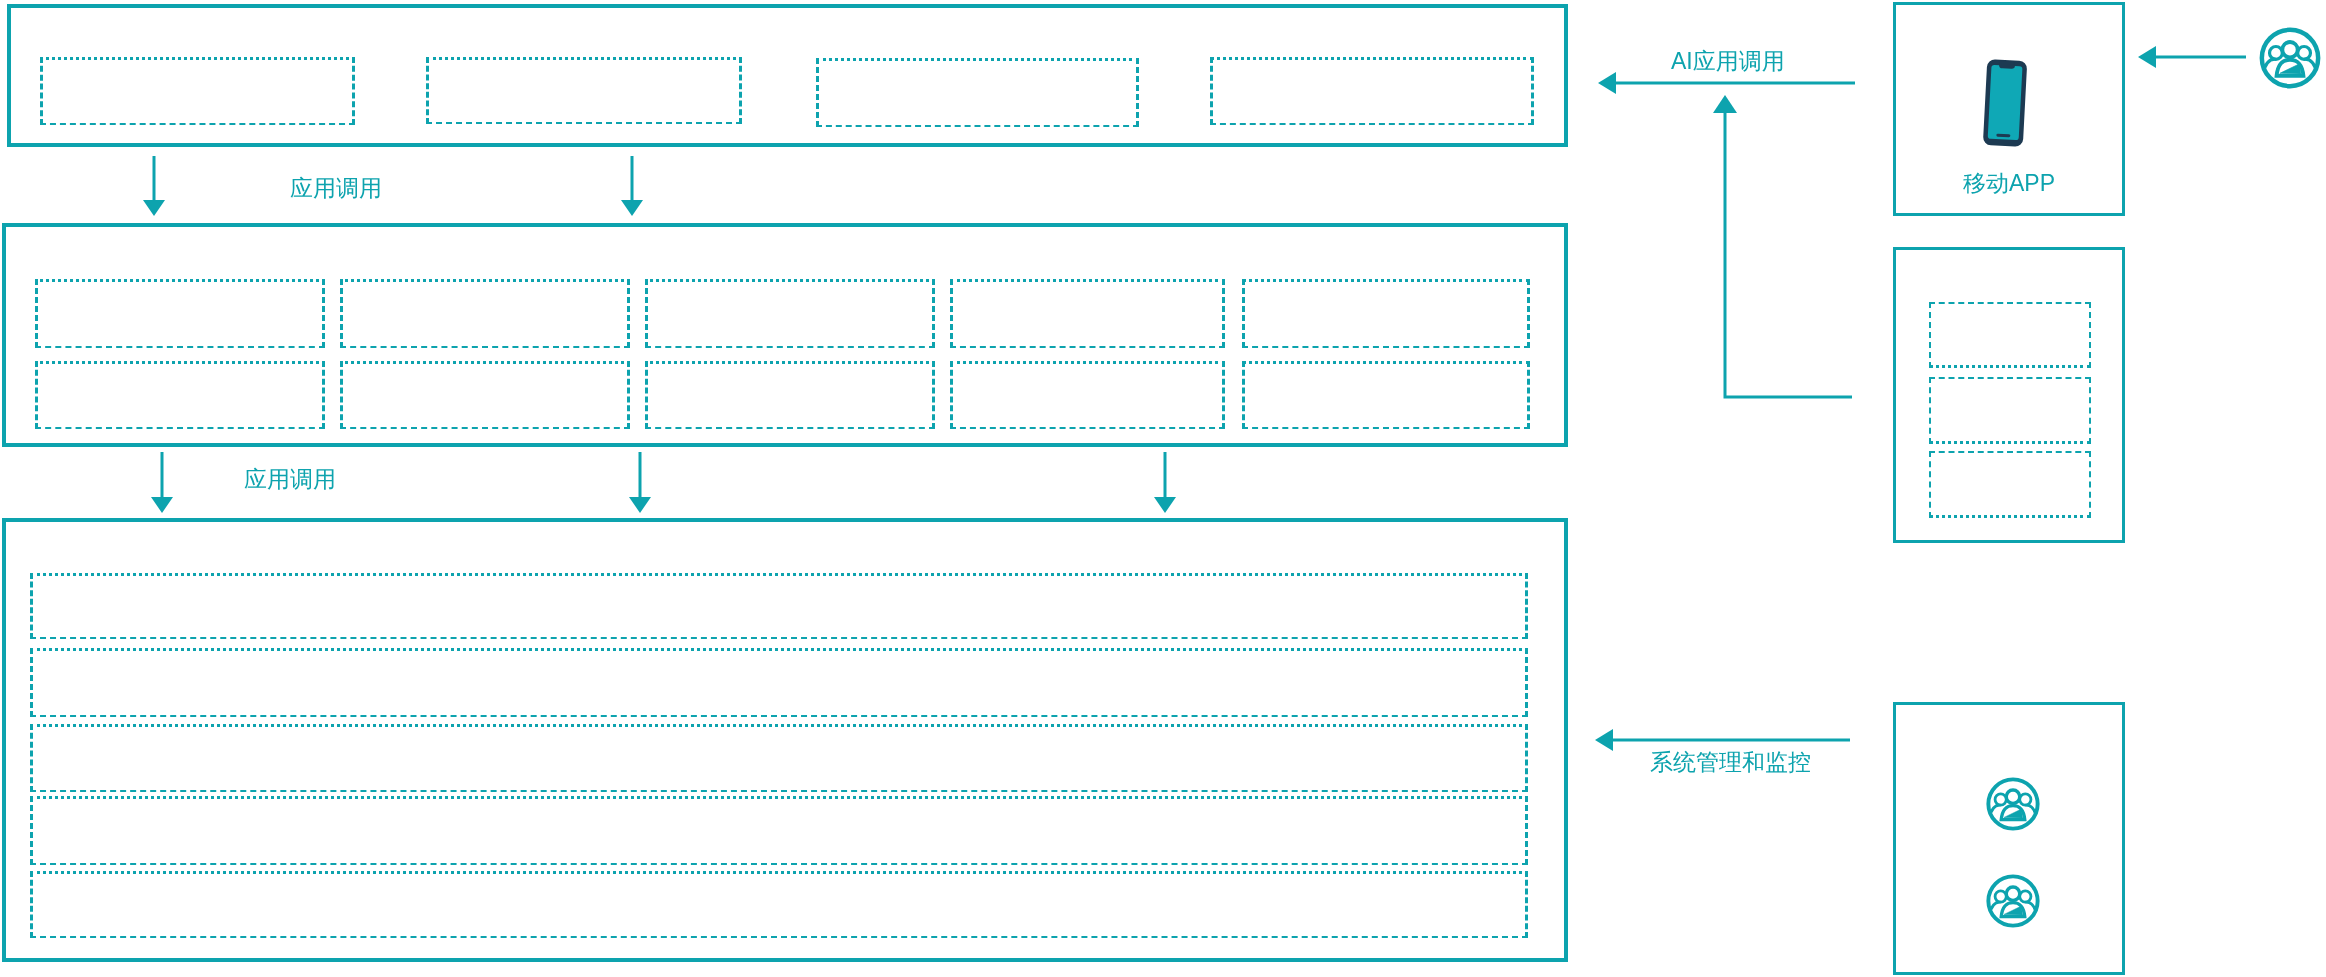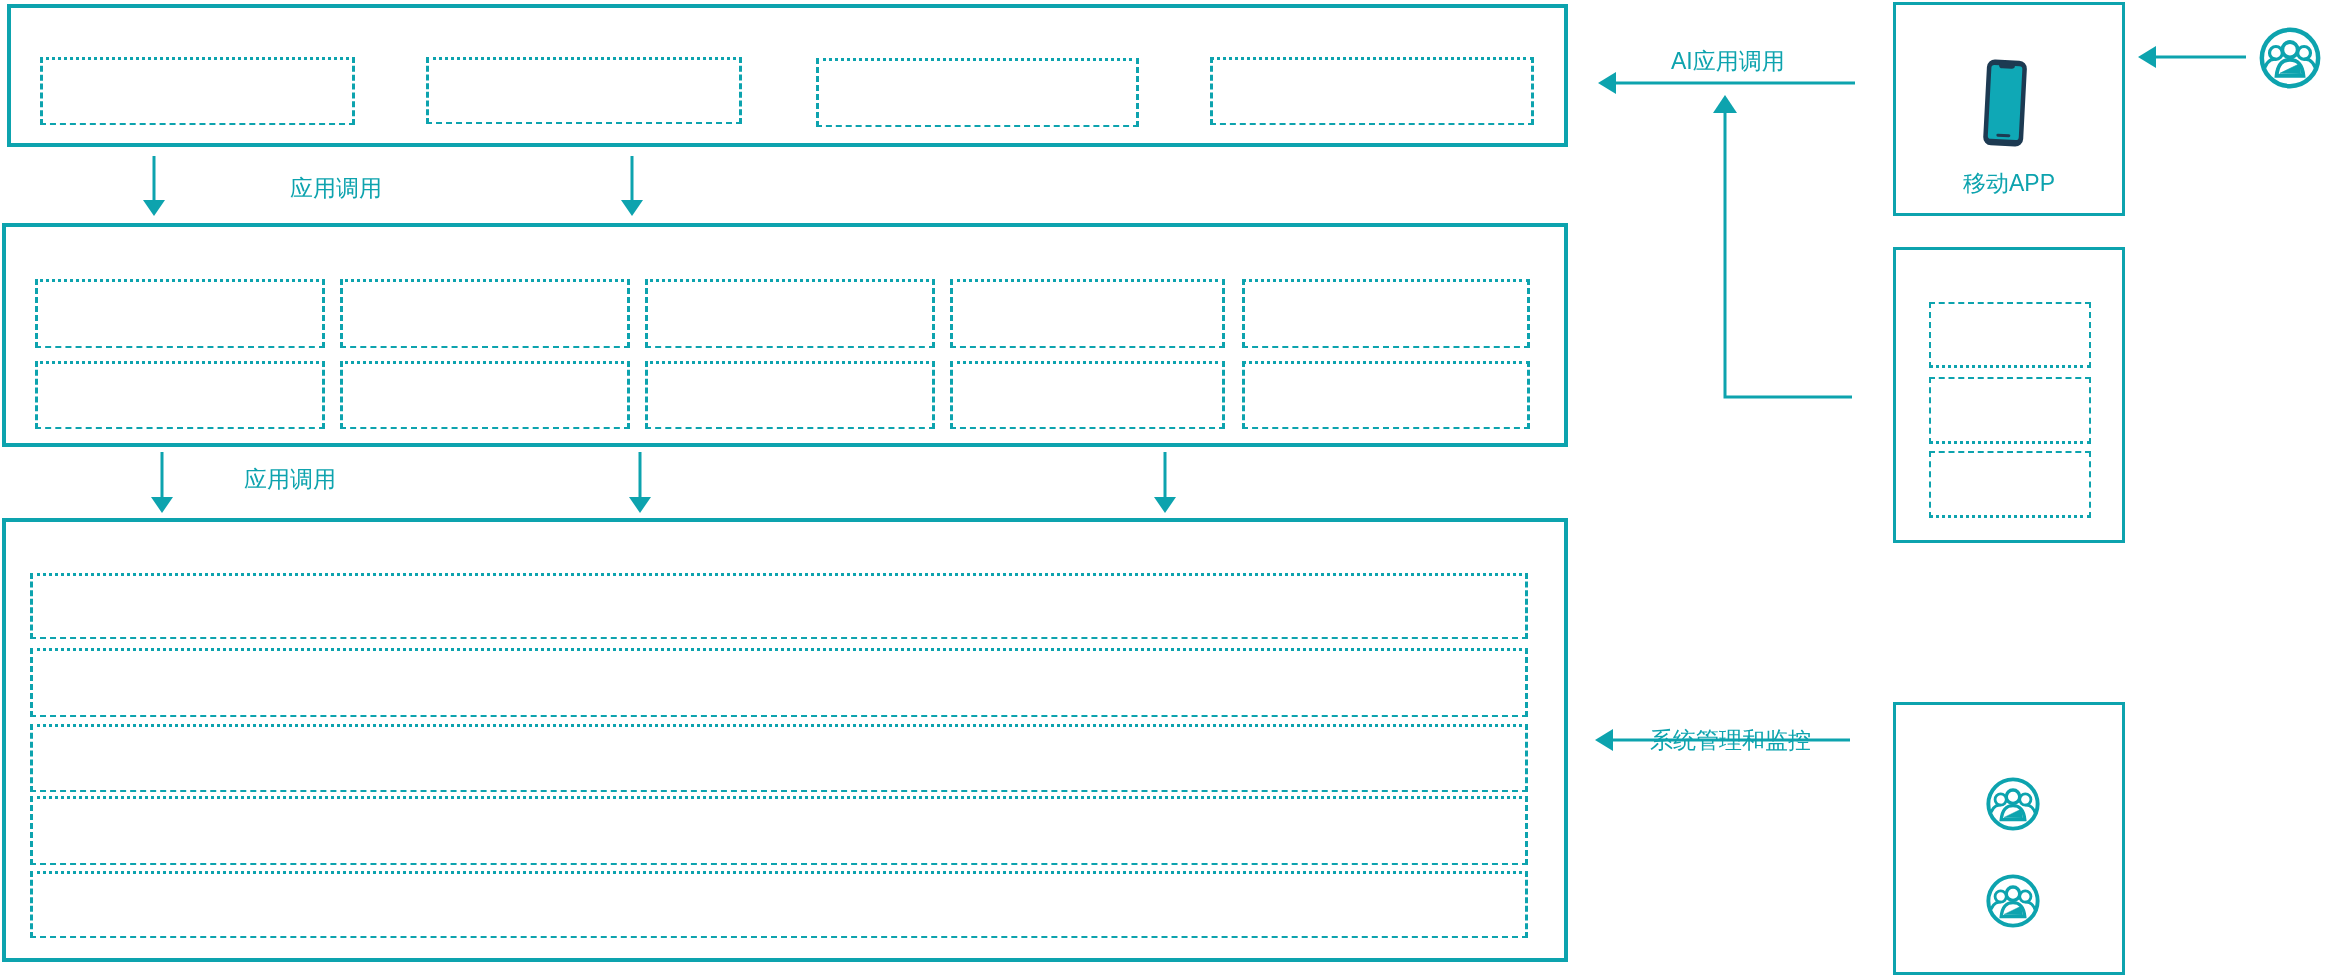--- a/index.html
+++ b/index.html
@@ -131,21 +131,21 @@
     <g>
       <line class="stroke" x1="1850" y1="740" x2="1611" y2="740"></line>
       <polygon class="head" points="1595,740 1613,729 1613,751"></polygon>
     </g>
   </svg>
 
   <div class="label" style="left:246px;top:176px;margin-left:44px;">应用调用</div>
   <div class="label" style="left:244px;top:467px;">应用调用</div>
   <div class="label" style="left:1671px;top:49px;">AI应用调用</div>
   <div class="label center" style="left:1893px;top:171px;width:232px;">移动APP</div>
-  <div class="label" style="left:1650px;top:728px;text-align:right;">系统管理和监控</div>
+  <div class="label" style="left:1650px;top:750px;text-align:right;">系统管理和监控</div>
 
   <svg width="0" height="0" style="position:absolute" aria-hidden="true">
     <defs>
       <clipPath id="users-clip">
           <circle cx="50" cy="50" r="43"></circle>
         </clipPath>
       <g id="users-glyph">
         <circle cx="50" cy="50" r="44" fill="none" stroke="#0da3ae" stroke-width="7"></circle>
         <g clip-path="url(#users-clip)">
           <circle cx="28" cy="42" r="10" fill="#fff" stroke="#0da3ae" stroke-width="5"></circle>

